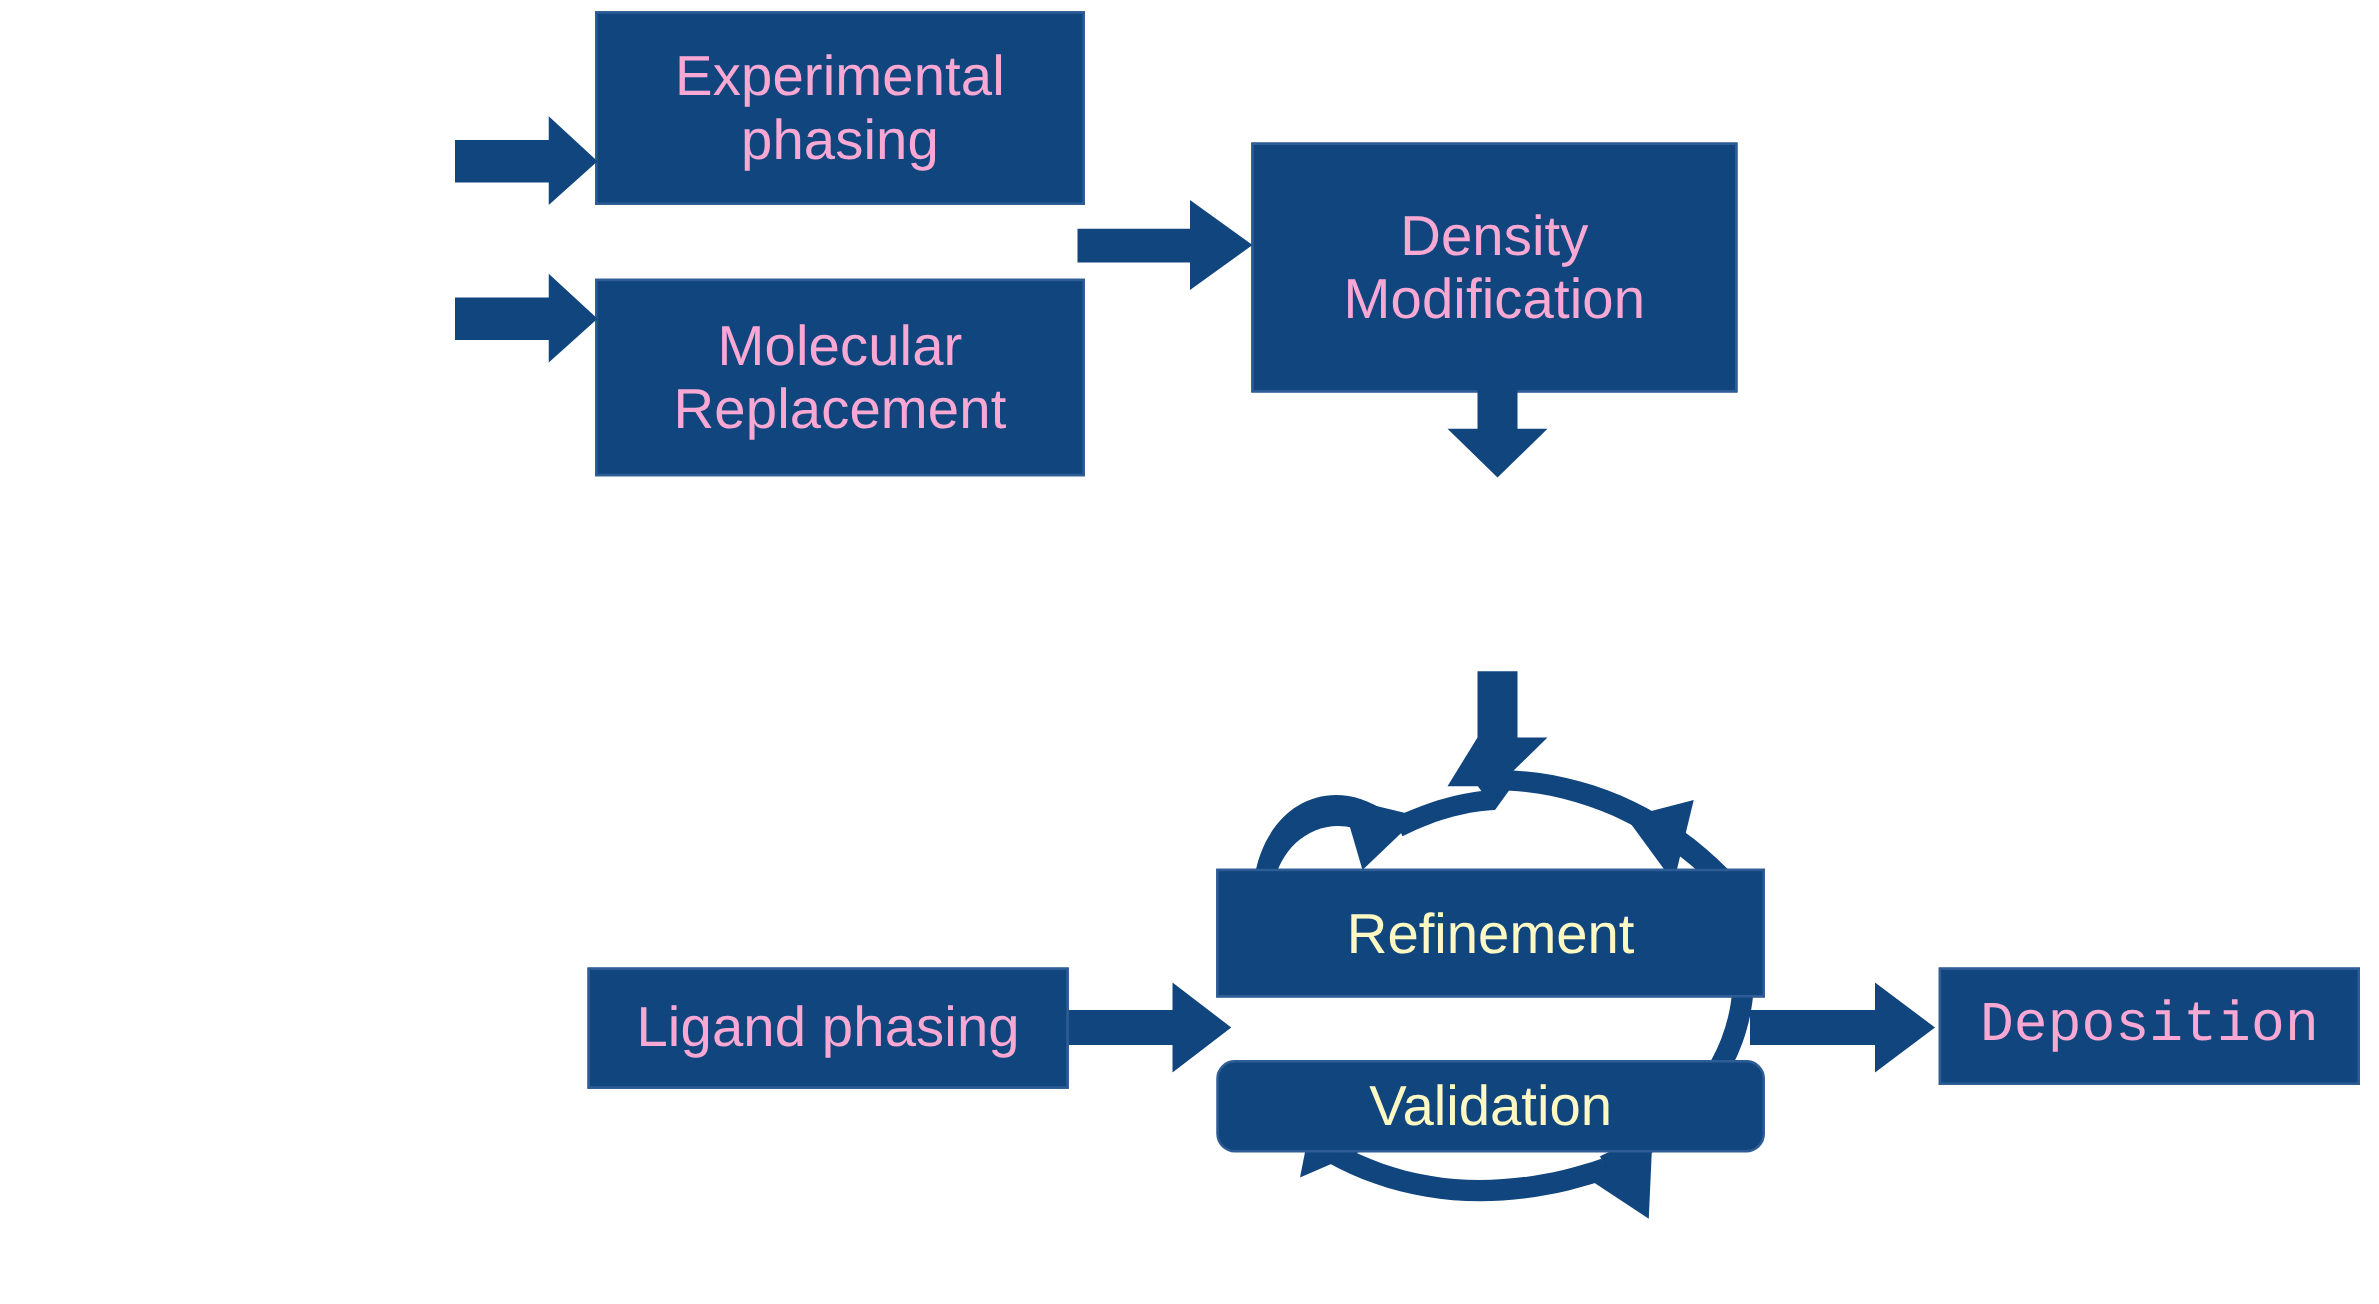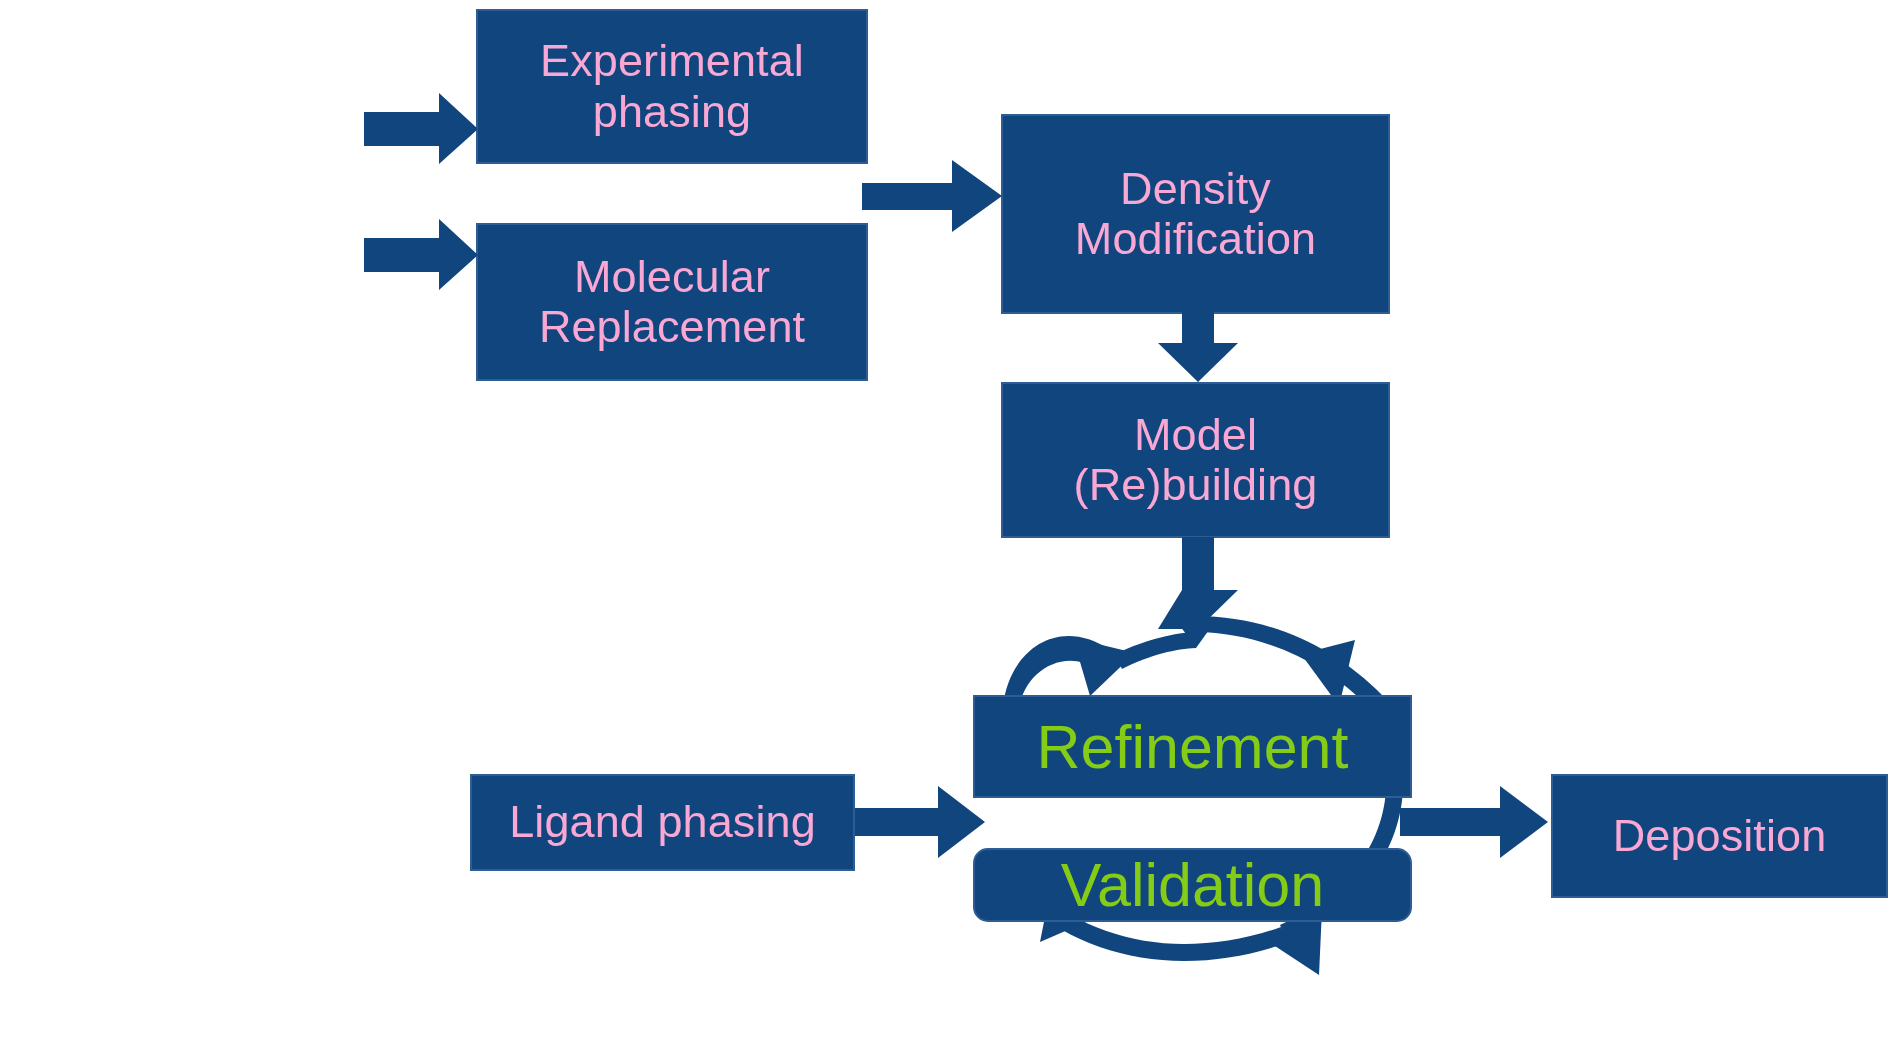--- a/index.html
+++ b/index.html
@@ -28,26 +28,26 @@
     font-size: 45px;
     font-weight: 400;
     letter-spacing: 0.1px;
     box-sizing: border-box;
     white-space: pre-line;
   }
   .cycle-node {
     position: absolute;
     background: #11457E;
     border: 2px solid #2E5C94;
-    color: #84cc16;
+    color: #fef9c3;
     display: flex;
     align-items: center;
     justify-content: center;
     text-align: center;
-    font-size: 61px;
+    font-size: 45px;
     box-sizing: border-box;
     z-index: 4;
   }
   .arrow-svg {
     position: absolute;
     left: 0;
     top: 0;
     width: 1903px;
     height: 1043px;
     pointer-events: none;
@@ -117,24 +117,22 @@
 
   <div class="node" style="left:476px; top:9px; width:392px; height:155px;">Experimental
 phasing</div>
 
   <div class="node" style="left:476px; top:223px; width:392px; height:158px;text-align:center;">Molecular
 Replacement</div>
 
   <div class="node" style="left:1001px; top:114px; width:389px; height:200px;">Density
 Modification</div>
 
-  <div class="node" style="left:1001px; top:382px; width:389px; height:156px;">Model
-(Re)building</div>
 
   <div class="cycle-node" style="left:973px; top:695px; width:439px; height:103px;">Refinement</div>
 
   <div class="cycle-node" style="left:973px; top:848px; width:439px; height:74px;border-radius:15px;">Validation</div>
 
   <div class="node" style="left:470px; top:774px; width:385px; height:97px;">Ligand phasing</div>
 
-  <div class="node" style="left:1551px; top:774px; width:337px; height:124px;">Deposition</div>
+  <div class="node" style="left:1551px; top:774px; width:337px; height:94px;font-family:Liberation Mono, monospace;">Deposition</div>
 
 </div>
 
 </body></html>

